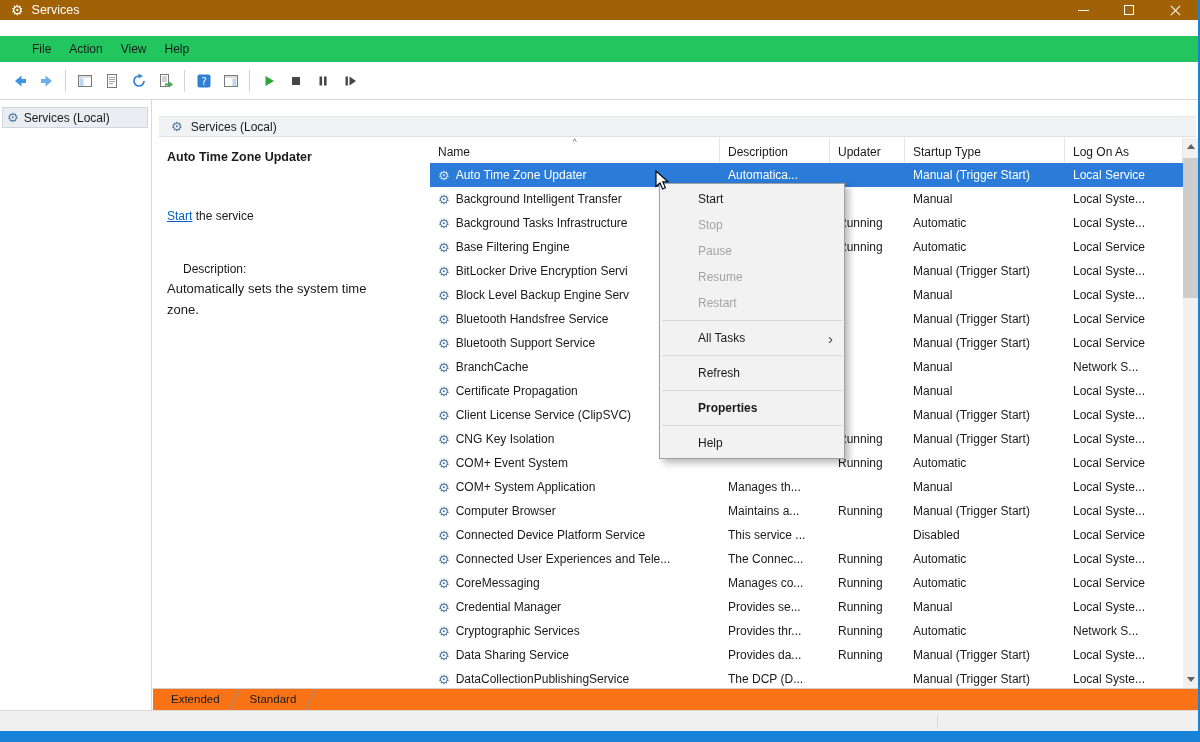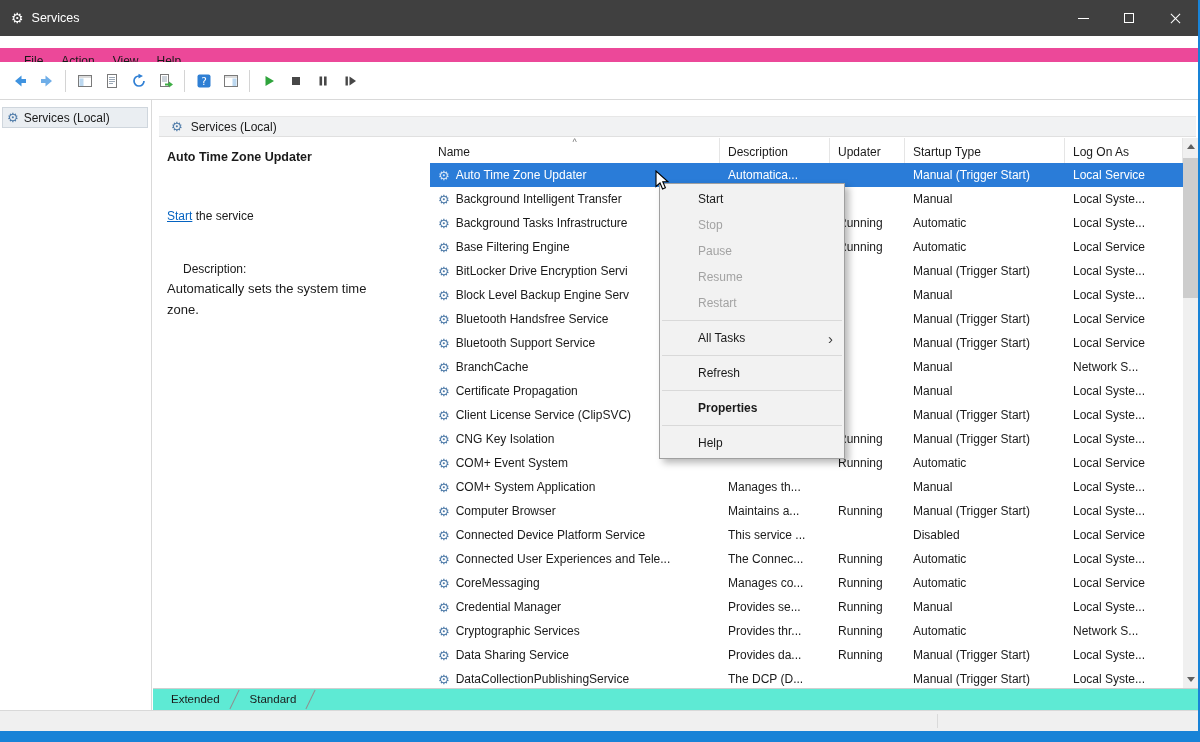--- a/index.html
+++ b/index.html
@@ -2,35 +2,35 @@
 <html><head>
 <meta charset="utf-8">
 <style>
   * { margin:0; padding:0; box-sizing:border-box; }
   html,body { background:#ffffff; }
   body { font-family:"Liberation Sans", sans-serif; }
 
   .window { position:relative; width:1200px; height:742px; background:#fff; overflow:hidden; color:#1a1a1a; border-right:2px solid #1883d7; }
 
   
-  .titlebar { position:absolute; top:0; left:0; right:0; height:36px; background:#404040; display:flex; align-items:center;justify-content:flex-end; }
+  .titlebar { position:absolute; top:0; left:0; right:0; height:20px; background:#a16207; display:flex; align-items:center;justify-content:flex-end; }
   .title-icon { margin-left:11px; font-family:"DejaVu Sans",sans-serif; color:#fff; font-size:14px; line-height:16px; }
   .title-icon::before { content:"⚙"; }
   .title-text { margin-left:8px; color:#fff; font-size:12.5px; }
   .win-controls { margin-left:auto; display:flex; height:100%; }
   .win-btn { width:46px; height:100%; display:flex; align-items:center; justify-content:center; }
   .glyph-min { width:11px; height:1px; background:#fff; }
   .glyph-max { width:10px; height:10px; border:1px solid #fff; }
   .glyph-close { position:relative; width:13px; height:13px; }
   .glyph-close::before,.glyph-close::after { content:""; position:absolute; left:0; top:6px; width:13px; height:1px; background:#fff; }
   .glyph-close::before { transform:rotate(45deg); }
   .glyph-close::after  { transform:rotate(-45deg); }
 
   
-  .menubar { position:absolute; top:48px; left:0; right:0; height:26px; background:#ec4899; display:flex; align-items:center; padding-left:15px; }
+  .menubar { position:absolute; top:36px; left:0; right:0; height:26px; background:#22c55e; display:flex; align-items:center; padding-left:23px; }
   .menubar-item { padding:4px 9px; font-size:12px; }
 
   
   .toolbar { position:absolute; top:62px; left:0; right:0; height:38px; background:#fff; border-bottom:1px solid #d9d9d9; display:flex; align-items:center; padding-left:6px; }
   .tool-btn { width:27px; height:26px; display:flex; align-items:center; justify-content:center; }
   .tool-sep { width:1px; height:22px; background:#d4d4d4; margin:0 5px; }
 
   
   .tree-panel { position:absolute; top:100px; left:0; width:152px; bottom:32px; background:#fff; border-right:1px solid #d9d9d9; }
   .tree-item { margin:7px 3px 0 2px; height:21px; display:flex; align-items:center; gap:5px; background:#eaeef2; border:1px solid #cfd6dd; padding-left:4px; font-size:12px; white-space:nowrap; }
@@ -64,21 +64,21 @@
 
   
   .vscroll { position:absolute; top:38px; right:0; width:15px; bottom:22px; background:#f0f0f0; }
   .vs-btn { position:absolute; left:0; width:15px; height:17px; display:flex; align-items:center; justify-content:center; }
   .vs-btn.up { top:0; } .vs-btn.down { bottom:0; }
   .tri-up { width:0; height:0; border-left:4px solid transparent; border-right:4px solid transparent; border-bottom:5px solid #606060; }
   .tri-down { width:0; height:0; border-left:4px solid transparent; border-right:4px solid transparent; border-top:5px solid #606060; }
   .vs-thumb { position:absolute; top:20px; left:0; width:15px; height:140px; background:#cdcdcd; }
 
   
-  .tabbar { position:absolute; left:0; right:0; bottom:0; height:22px; background:#5eead4; border-top:1px solid #cfcfcf; display:flex; padding-left:10px; }
+  .tabbar { position:absolute; left:0; right:0; bottom:0; height:22px; background:#f97316; border-top:1px solid #cfcfcf; display:flex; padding-left:10px; }
   .tab { position:relative; padding:0 22px 0 8px; line-height:20px; font-size:11.5px; }
   .tab::after { content:""; position:absolute; right:7px; top:0px; height:21px; width:1px; background:#8f8f8f; transform:rotate(26deg); }
   .tab.active { font-weight:normal; }
 
   
   .statusbar { position:absolute; left:0; right:0; bottom:11px; height:21px; background:#f0f0f0; border-top:1px solid #d9d9d9; }
   .status-divider { position:absolute; left:937px; top:3px; bottom:3px; width:1px; background:#dadada; }
   .bottom-strip { position:absolute; left:0; right:0; bottom:0; height:11px; background:#1883d7; }
 
   

